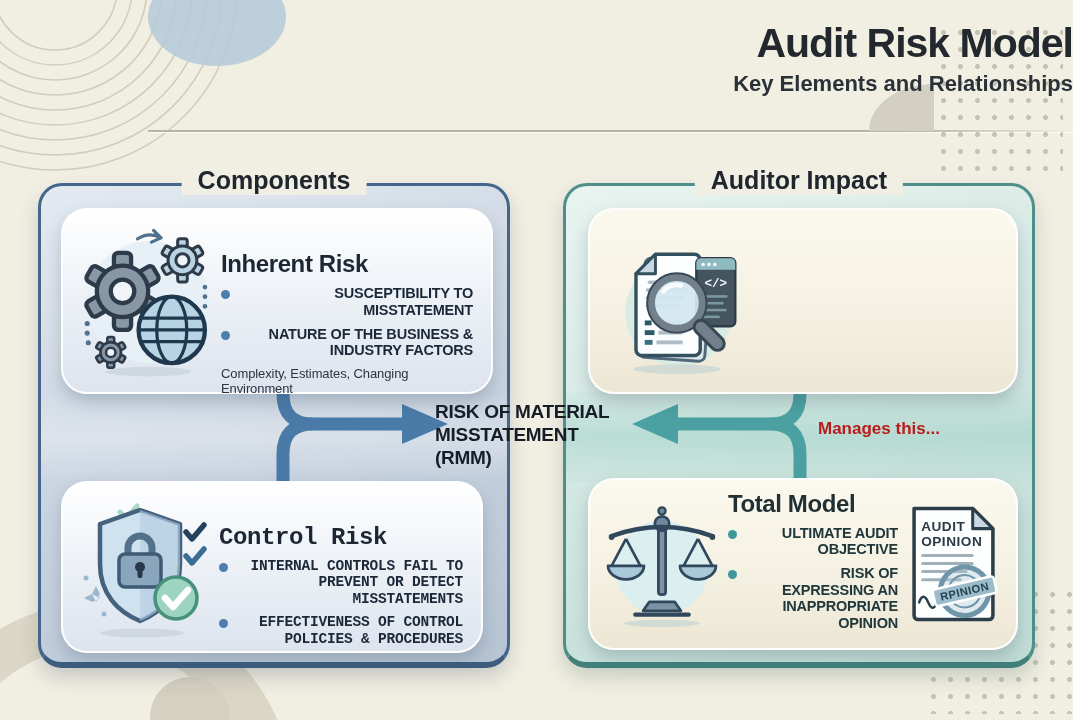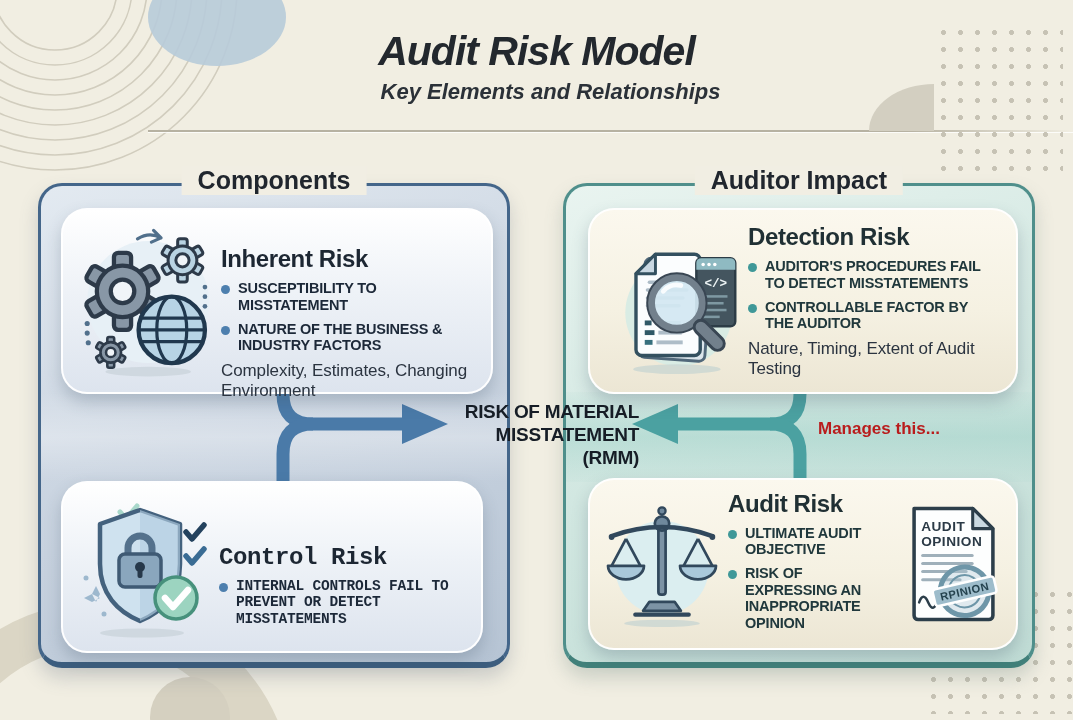--- a/index.html
+++ b/index.html
@@ -18,21 +18,21 @@
   .dots{position:absolute;z-index:0;
     background-image:radial-gradient(#c6c2b4 2.2px,rgba(0,0,0,0) 2.7px);
     background-size:17px 17px;}
   .dots.tr{left:935px;top:24px;width:128px;height:158px;}
   .dots.br{left:925px;top:586px;width:148px;height:128px;}
   .blob{position:absolute;border-radius:50%;z-index:0;}
   .ring-blob{left:-95px;top:602px;width:300px;height:300px;border:44px solid #dbd6c5;background:transparent;}
   .circle-blob{left:150px;top:677px;width:80px;height:80px;background:#d5d0c0;}
 
   
-  .hd{position:absolute;left:0;top:28px;width:100%;text-align:center;z-index:2;font-style:italic;}
+  .hd{position:absolute;left:0;top:20px;width:100%;text-align:right;z-index:2;}
   .hd h1{margin:0;font-size:41px;font-weight:800;letter-spacing:-1px;color:#23282e;}
   .hd .sub{margin-top:4px;font-size:22px;font-weight:600;color:#2b3138;letter-spacing:0;margin-left:28px;}
 
   
   .panel{position:absolute;top:183px;width:472px;height:485px;border-radius:24px;box-sizing:border-box;}
   .panel.left{left:38px;border:3px solid #44668a;border-bottom:6px solid #3c5d7e;
     background:linear-gradient(160deg,#e3eaf1 0%,#ccd6e2 45%,#b6c4d4 100%);
     box-shadow:0 10px 18px rgba(90,105,125,.25);}
   .panel.right{left:563px;border:3px solid #4f8f8b;border-bottom:6px solid #41807a;
     background:linear-gradient(160deg,#e9f4f0 0%,#d3e8e2 45%,#c0dcd5 100%);
@@ -53,30 +53,30 @@
   .card .icon-wrap{flex:0 0 auto;display:flex;align-items:center;justify-content:center;}
   .card .content{flex:1 1 auto;min-width:0;padding-right:4px;}
   .card-title{font-size:24px;font-weight:800;letter-spacing:-.4px;margin:0 0 7px 0;}
   .panel.left .card-title{color:#1d2733;margin-top:44px;}
   .panel.right .card-title{color:#203034;}
   ul.bullets{list-style:none;margin:0;padding:0;}
   ul.bullets li{display:flex;align-items:flex-start;margin:0 0 7px 0;}
   .dot{flex:0 0 auto;width:9px;height:9px;border-radius:50%;margin:5px 8px 0 0;}
   .panel.left .dot{background:#4d7fae;}
   .panel.right .dot{background:#3f9898;}
-  .btxt{font-size:14.5px;font-weight:800;letter-spacing:-.2px;line-height:1.14;text-transform:uppercase;}
+  .btxt{font-size:14.5px;font-weight:800;letter-spacing:-.2px;line-height:1.14;text-transform:uppercase;text-align:right;}
   .panel.left .btxt{color:#1c2838;}
   .panel.right .btxt{color:#20383c;}
-  .footnote{font-size:17px;font-weight:500;color:#2b3440;margin-top:2px;letter-spacing:-.1px;}
+  .footnote{font-size:13px;font-weight:500;color:#2b3440;margin-top:2px;letter-spacing:-.1px;}
 
   
   .fork{position:absolute;top:378px;z-index:1;}
   .fork.lf{left:238px;}
   .fork.rf{left:622px;}
-  .rmm{position:absolute;left:435px;top:401px;width:204px;text-align:right;z-index:4;
+  .rmm{position:absolute;left:435px;top:401px;width:204px;text-align:left;z-index:4;
     font-size:19px;font-weight:800;line-height:1.2;letter-spacing:-.3px;color:#161d26;}
   .manages{position:absolute;left:818px;top:419px;z-index:4;font-size:17px;font-weight:700;color:#b91c1c;}
 </style>
 </head>
 <body>
 
 <div class="stage">
 
   <svg class="rings" width="250" height="190">
     <g fill="none" stroke="#c7c2b2" stroke-width="1.6" opacity=".75">
@@ -194,20 +194,24 @@
           <ellipse cx="68" cy="137" rx="42" ry="4.5" fill="#c7d1d9" opacity=".7"></ellipse>
         </svg>
       </div>
       <div class="content">
         <h2 class="card-title">Control Risk</h2>
         <ul class="bullets">
           <li>
               <span class="dot"></span>
               <span class="btxt">INTERNAL CONTROLS FAIL TO PREVENT OR DETECT MISSTATEMENTS</span>
             </li>
+          <li>
+              <span class="dot"></span>
+              <span class="btxt">EFFECTIVENESS OF CONTROL POLICIES &amp; PROCEDURES</span>
+            </li>
         </ul>
       </div>
     </article>
   </section>
 
   <section class="panel right">
     <div class="panel-header">Auditor Impact</div>
     <div class="band"></div>
 
     <article class="card" style="left:22px;top:22px;width:430px;height:186px;">
@@ -247,34 +251,20 @@
             <circle cx="80" cy="78" r="27" fill="#d3e7f2" opacity=".93"></circle>
             <circle cx="80" cy="78" r="30" fill="none" stroke="#394653" stroke-width="3"></circle>
             <circle cx="80" cy="78" r="26" fill="none" stroke="#72808c" stroke-width="7"></circle>
             <path d="M66 66 a18 18 0 0 1 18 -6" stroke="#ffffff" stroke-width="5" fill="none" stroke-linecap="round" opacity=".85"></path>
             <g transform="rotate(-45 80 78)">
               <rect x="73" y="106" width="14" height="38" rx="7" fill="#72808c" stroke="#394653" stroke-width="3"></rect>
             </g>
           </g>
           <ellipse cx="80" cy="146" rx="45" ry="5" fill="#c9d6d2" opacity=".8"></ellipse>
         </svg>
-      </div>
-      <div class="content">
-        <h2 class="card-title">Detection Risk</h2>
-        <ul class="bullets">
-          <li>
-              <span class="dot"></span>
-              <span class="btxt">AUDITOR'S PROCEDURES FAIL TO DETECT MISSTATEMENTS</span>
-            </li>
-          <li>
-              <span class="dot"></span>
-              <span class="btxt">CONTROLLABLE FACTOR BY THE AUDITOR</span>
-            </li>
-        </ul>
-        <div class="footnote">Nature, Timing, Extent of Audit Testing</div>
       </div>
     </article>
 
     <article class="card" style="left:22px;top:292px;width:430px;height:172px;">
       <div class="icon-wrap" style="width:132px;">
         <svg width="126" height="140" viewBox="0 0 140 140">
           <circle cx="70" cy="74" r="52" fill="#dbeef0"></circle>
           <circle cx="70" cy="11" r="4" fill="#6f889c" stroke="#31485c" stroke-width="2.5"></circle>
           <rect x="66" y="22" width="8" height="82" rx="3" fill="#7c93a5" stroke="#31485c" stroke-width="3"></rect>
           <circle cx="70" cy="25" r="8" fill="#6f889c" stroke="#31485c" stroke-width="3"></circle>
@@ -284,21 +274,21 @@
           <path d="M30 42 L14 72 M30 42 L46 72" stroke="#31485c" stroke-width="3"></path>
           <path d="M10 72 a20 15 0 0 0 40 0 Z" fill="#a9c8da" stroke="#31485c" stroke-width="3" stroke-linejoin="round"></path>
           <path d="M110 42 L94 72 M110 42 L126 72" stroke="#31485c" stroke-width="3"></path>
           <path d="M90 72 a20 15 0 0 0 40 0 Z" fill="#a9c8da" stroke="#31485c" stroke-width="3" stroke-linejoin="round"></path>
           <path d="M56 112 h28 l7 10 h-42 Z" fill="#7c93a5" stroke="#31485c" stroke-width="3" stroke-linejoin="round"></path>
           <rect x="38" y="124" width="64" height="4.5" rx="2.2" fill="#31485c"></rect>
           <ellipse cx="70" cy="136" rx="42" ry="4" fill="#c9d6d2" opacity=".8"></ellipse>
         </svg>
       </div>
       <div class="content">
-        <h2 class="card-title">Audit Risk</h2>
+        <h2 class="card-title">Total Model</h2>
         <ul class="bullets">
           <li>
               <span class="dot"></span>
               <span class="btxt">ULTIMATE AUDIT OBJECTIVE</span>
             </li>
           <li>
               <span class="dot"></span>
               <span class="btxt">RISK OF EXPRESSING AN INAPPROPRIATE OPINION</span>
             </li>
         </ul>

